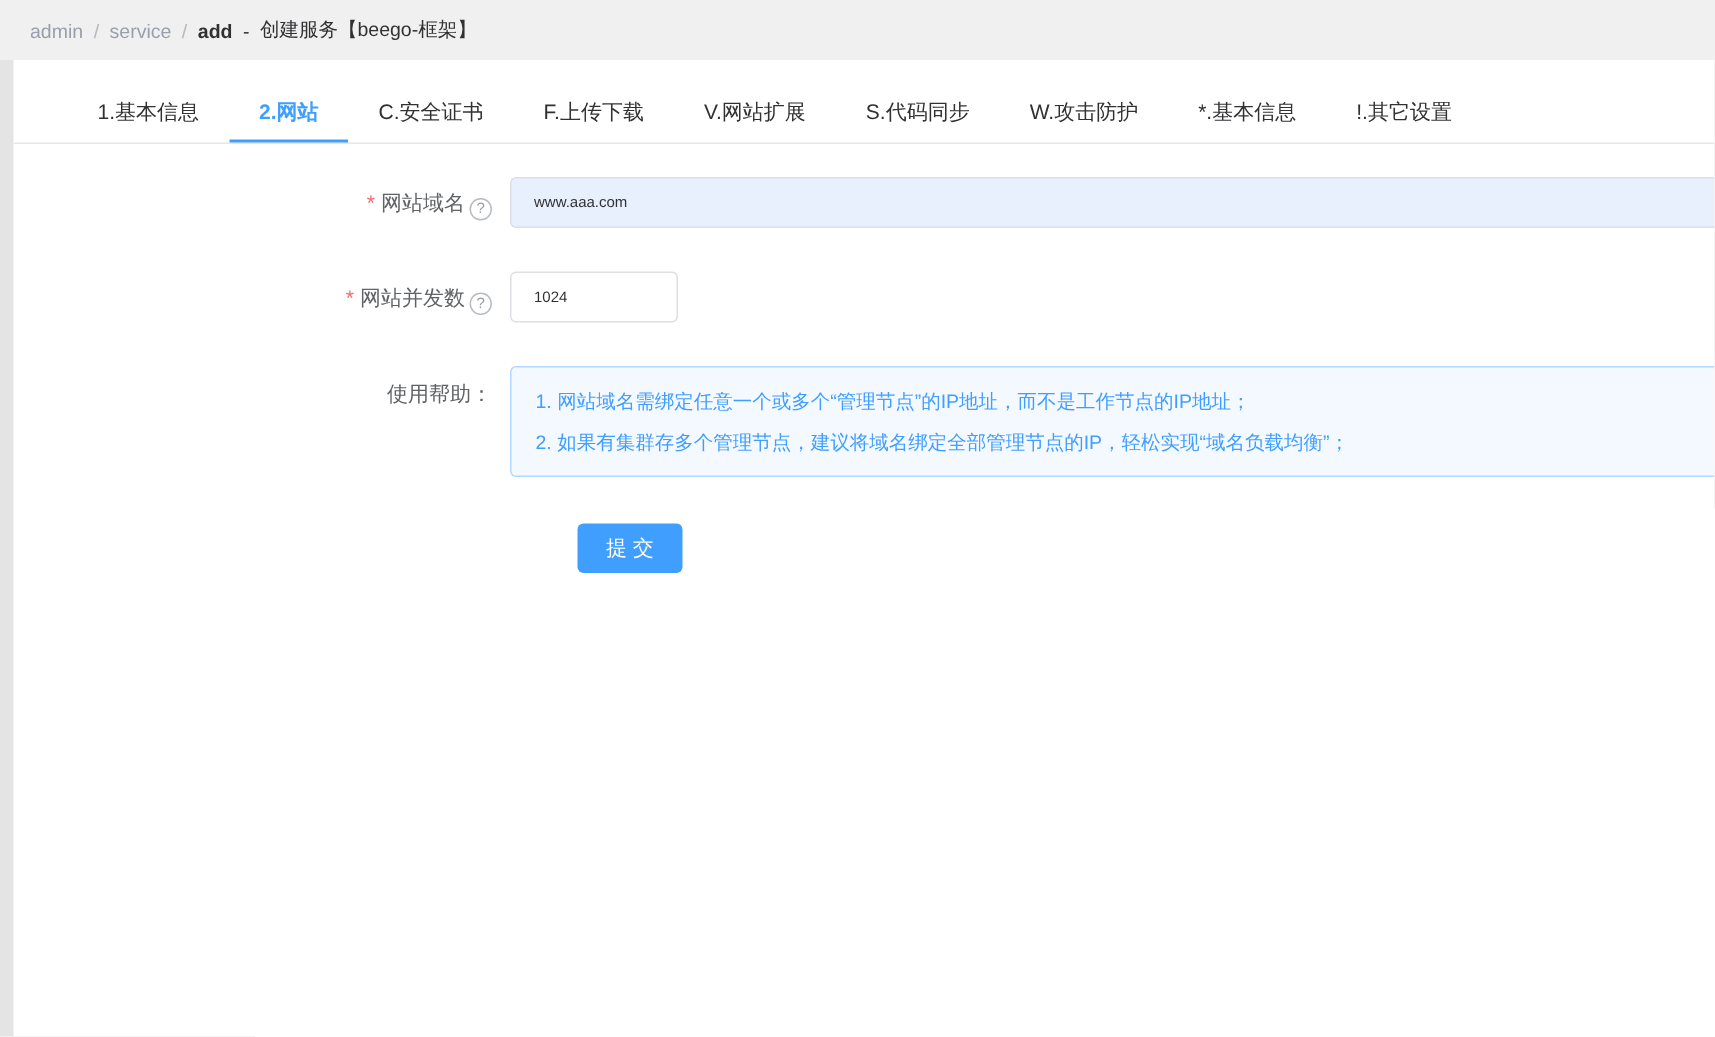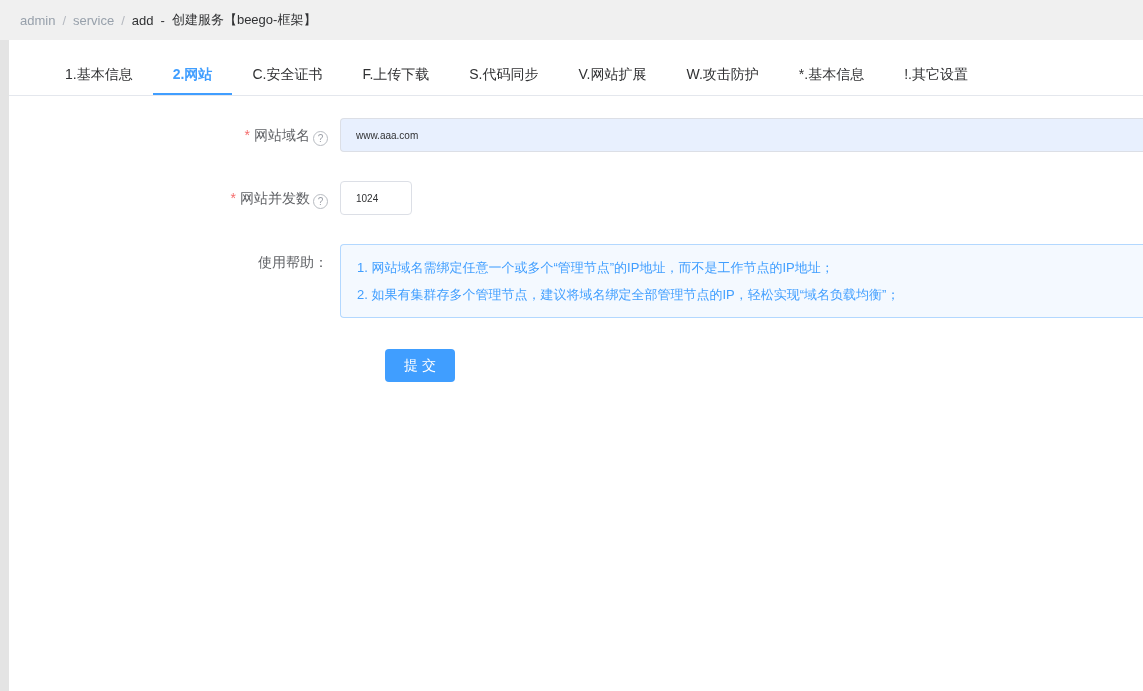--- a/index.html
+++ b/index.html
@@ -13,21 +13,21 @@
   
   .topbar {
     position: absolute; left: 0; top: 0; right: 0; height: 40px;
     background: #f0f0f0;
     display: flex; align-items: center;
     padding-left: 20px;
     font-size: 13px;
   }
   .topbar .crumb { color: #97a0ab; cursor: pointer; }
   .topbar .sep { color: #b4b8bf; margin: 0 7px; }
-  .topbar .current { color: #303133; font-weight: normal; }
+  .topbar .current { color: #303133; font-weight: bold; }
   .topbar .dash { color: #303133; margin: 0 7px; }
   .topbar .page-title { color: #303133; }
 
   
   .panel {
     position: absolute; left: 9px; top: 40px; right: 0; bottom: 0;
     background: #ffffff;
     padding-top: 16px;
   }
 
@@ -93,21 +93,21 @@
     outline: none;
     font-family: "Liberation Sans", "DejaVu Sans", sans-serif;
   }
   .domain-input {
     flex: 1;
     background: #e8f0fe;           
     border-right: none;
     border-top-right-radius: 0;
     border-bottom-right-radius: 0;
   }
-  .concurrency-input { width: 72px; background: #ffffff; }
+  .concurrency-input { width: 112px; background: #ffffff; }
 
   .help-box {
     flex: 1;
     border: 1px solid #b3d8ff;
     border-right: none;
     border-radius: 4px 0 0 4px;
     background: #f4f9ff;
     padding: 9px 16px;
   }
   .help-line {
@@ -144,22 +144,22 @@
   <span class="page-title">创建服务【beego-框架】</span>
 </div>
 
 <div class="panel">
 
   <div class="tabs">
     <div class="tab">1.基本信息</div>
     <div class="tab active">2.网站</div>
     <div class="tab">C.安全证书</div>
     <div class="tab">F.上传下载</div>
+    <div class="tab">V.网站扩展</div>
     <div class="tab">S.代码同步</div>
-    <div class="tab">V.网站扩展</div>
     <div class="tab">W.攻击防护</div>
     <div class="tab">*.基本信息</div>
     <div class="tab">!.其它设置</div>
   </div>
 
   <div class="form">
 
     <div class="form-row">
       <div class="form-label">
         <span class="required-mark">*</span><span>网站域名</span><span class="help-icon">?</span>

